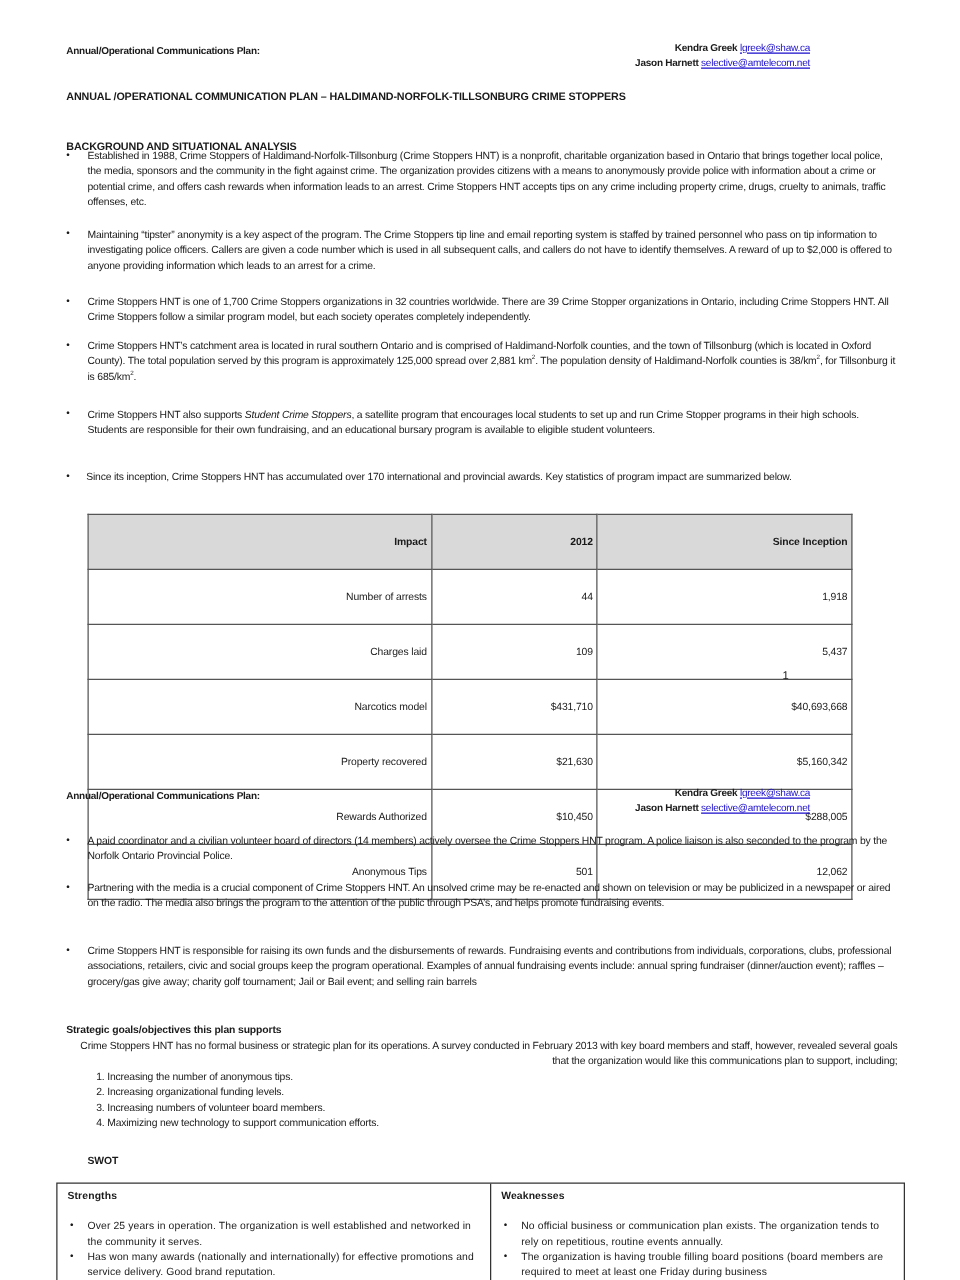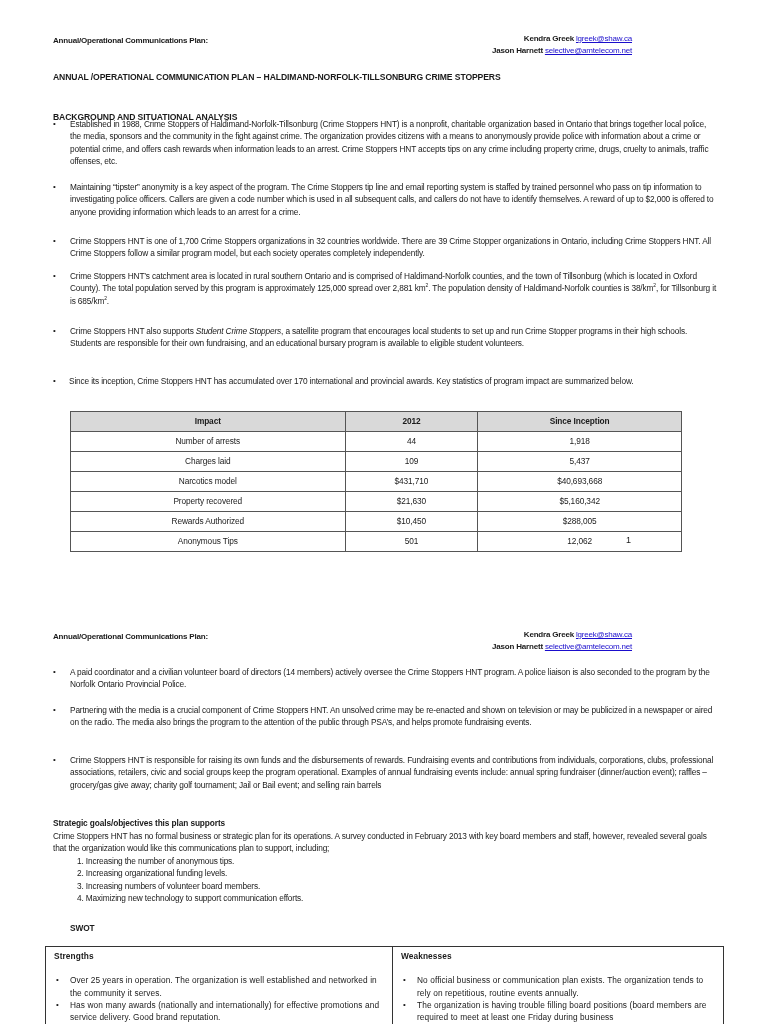--- a/index.html
+++ b/index.html
@@ -8,21 +8,21 @@
       font-family: "Liberation Sans", sans-serif; color: #1a1a1a;
     }
     .page { position: absolute; left: 0; width: 684px; }
     .page1 { top: 0; height: 560px; }
     .page2 { top: 560px; height: 464px; }
 
     .hdr-left {
       position: absolute; left: 53px; font-size: 8px; font-weight: bold; letter-spacing: -0.2px;
     }
     .hdr-right {
-      position: absolute; right: 52px; font-size: 8px; font-weight: bold; text-align: right; line-height: 12px;
+      position: absolute; right: 36px; font-size: 8px; font-weight: bold; text-align: right; line-height: 12px;
       letter-spacing: -0.2px;
     }
     .hdr-right a { color: #1a0dcc; text-decoration: underline; font-weight: normal; }
 
     .title {
       position: absolute; left: 53px; font-size: 8.6px; font-weight: bold; letter-spacing: -0.1px;
     }
     .section-head {
       position: absolute; left: 53px; font-size: 8.6px; font-weight: bold; letter-spacing: -0.1px;
     }
@@ -37,21 +37,21 @@
     .bullet .txt { display: block; margin-left: 17px; }
     .bullet.tight .txt { margin-left: 16px; }
 
     sup { font-size: 5px; vertical-align: super; line-height: 0; }
 
     table.impact {
       position: absolute; left: 70px; top: 411px; width: 612px;
       border-collapse: collapse; font-size: 8.3px; letter-spacing: -0.1px;
     }
     table.impact th, table.impact td {
-      border: 1px solid #555; padding: 4px 3px; height: 11px; line-height: 11px; text-align: center;
+      border: 1px solid #555; padding: 16px 3px; height: 11px; line-height: 11px; text-align: right;
     }
     table.impact th { background: #d9d9d9; font-weight: bold; }
     table.impact col.c1 { width: 275px; }
     table.impact col.c2 { width: 133px; }
     table.impact col.c3 { width: 204px; }
 
     .page-num {
       position: absolute; right: 53px; top: 535px; font-size: 9px;
     }
 
@@ -195,21 +195,21 @@
     <span class="dot">•</span>
     <span class="txt">Partnering with the media is a crucial component of Crime Stoppers HNT.  An unsolved crime may be re-enacted and shown on television or may be publicized in a newspaper or aired on the radio. The media also brings the program to the attention of the public through PSA’s, and helps promote fundraising events.</span>
   </div>
 
   <div class="bullet" style="top:194px;">
     <span class="dot">•</span>
     <span class="txt">Crime Stoppers HNT is responsible for raising its own funds and the disbursements of rewards.  Fundraising events and contributions from individuals, corporations, clubs, professional associations, retailers, civic and social groups keep the program operational.  Examples of annual fundraising events include: annual spring fundraiser (dinner/auction event);  raffles – grocery/gas give away; charity golf tournament; Jail or Bail event; and selling rain barrels</span>
   </div>
 
   <div class="section-head" style="top:258px; font-size:8.3px;">Strategic goals/objectives this plan supports</div>
-  <div class="p2-body" style="top:270px;">Crime Stoppers HNT has no formal business or strategic plan for its operations.  A survey conducted in February 2013 with key board members and staff, however, revealed several goals that the organization would like this communications plan to support, including;</div>
+  <div class="p2-body" style="top:270px;text-align:right;">Crime Stoppers HNT has no formal business or strategic plan for its operations.  A survey conducted in February 2013 with key board members and staff, however, revealed several goals that the organization would like this communications plan to support, including;</div>
 
   <div class="goal-list" style="top:295px;">
     <div>1.  Increasing the number of anonymous tips.</div>
     <div>2.  Increasing organizational funding levels.</div>
     <div>3.  Increasing numbers of volunteer board members.</div>
     <div>4.  Maximizing new technology to support communication efforts.</div>
   </div>
 
   <div class="section-head" style="top:363px; font-size:8.3px;padding-left:17px;">SWOT</div>
 

